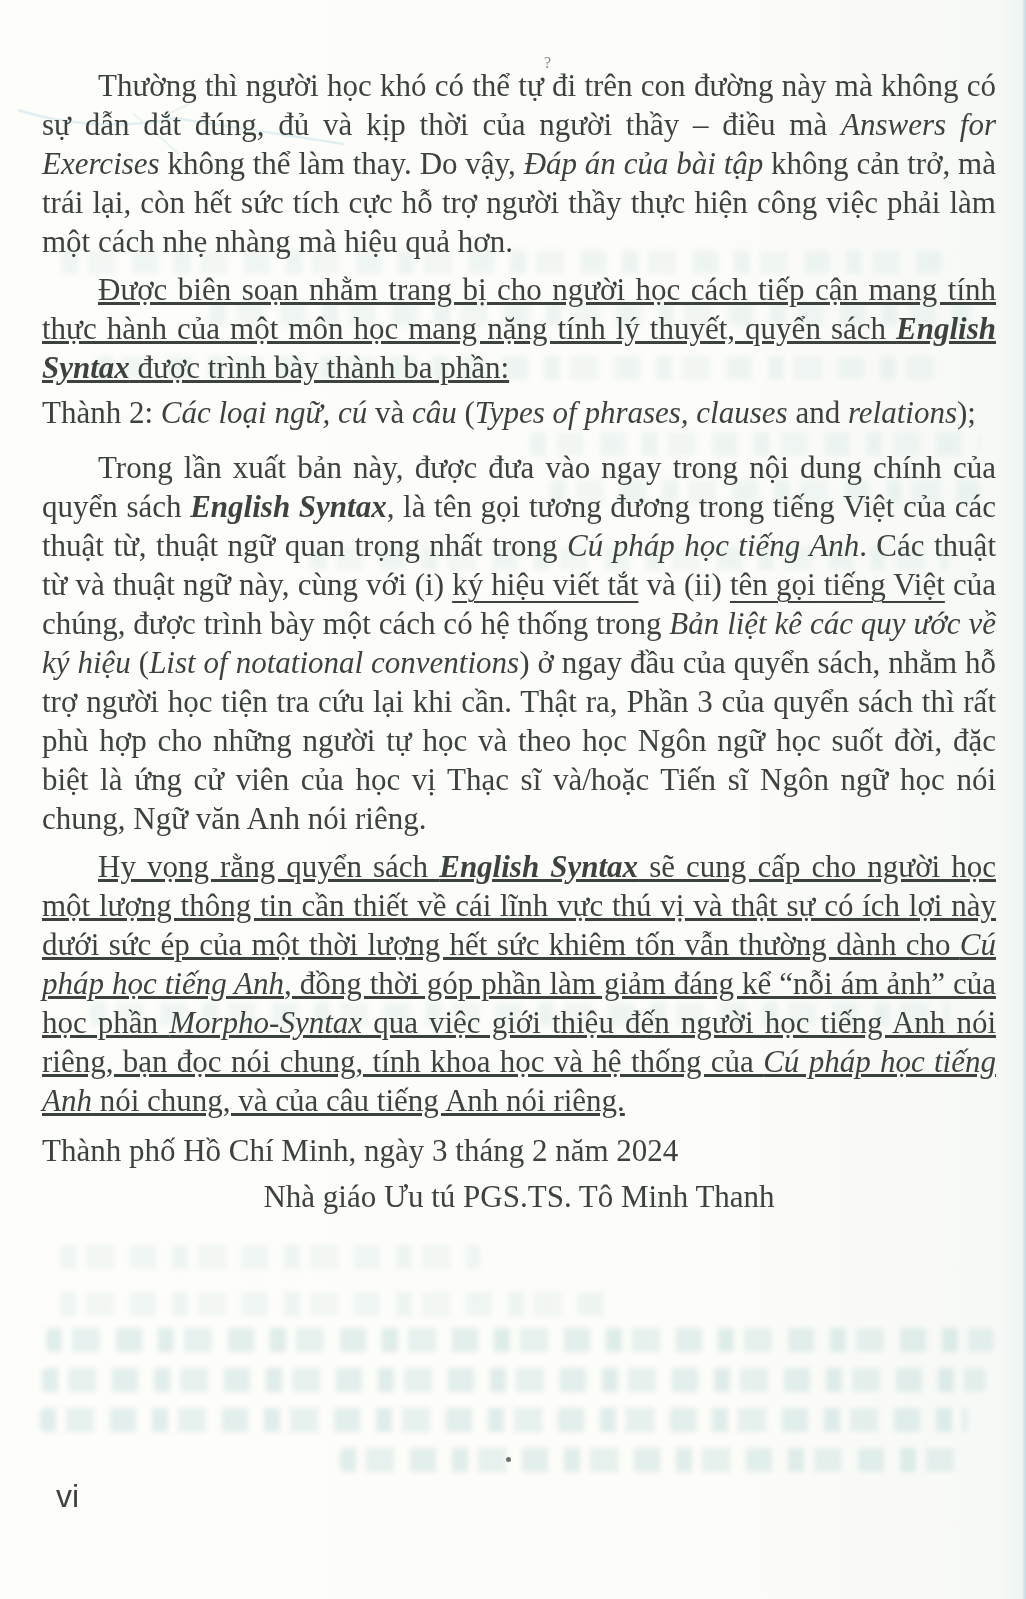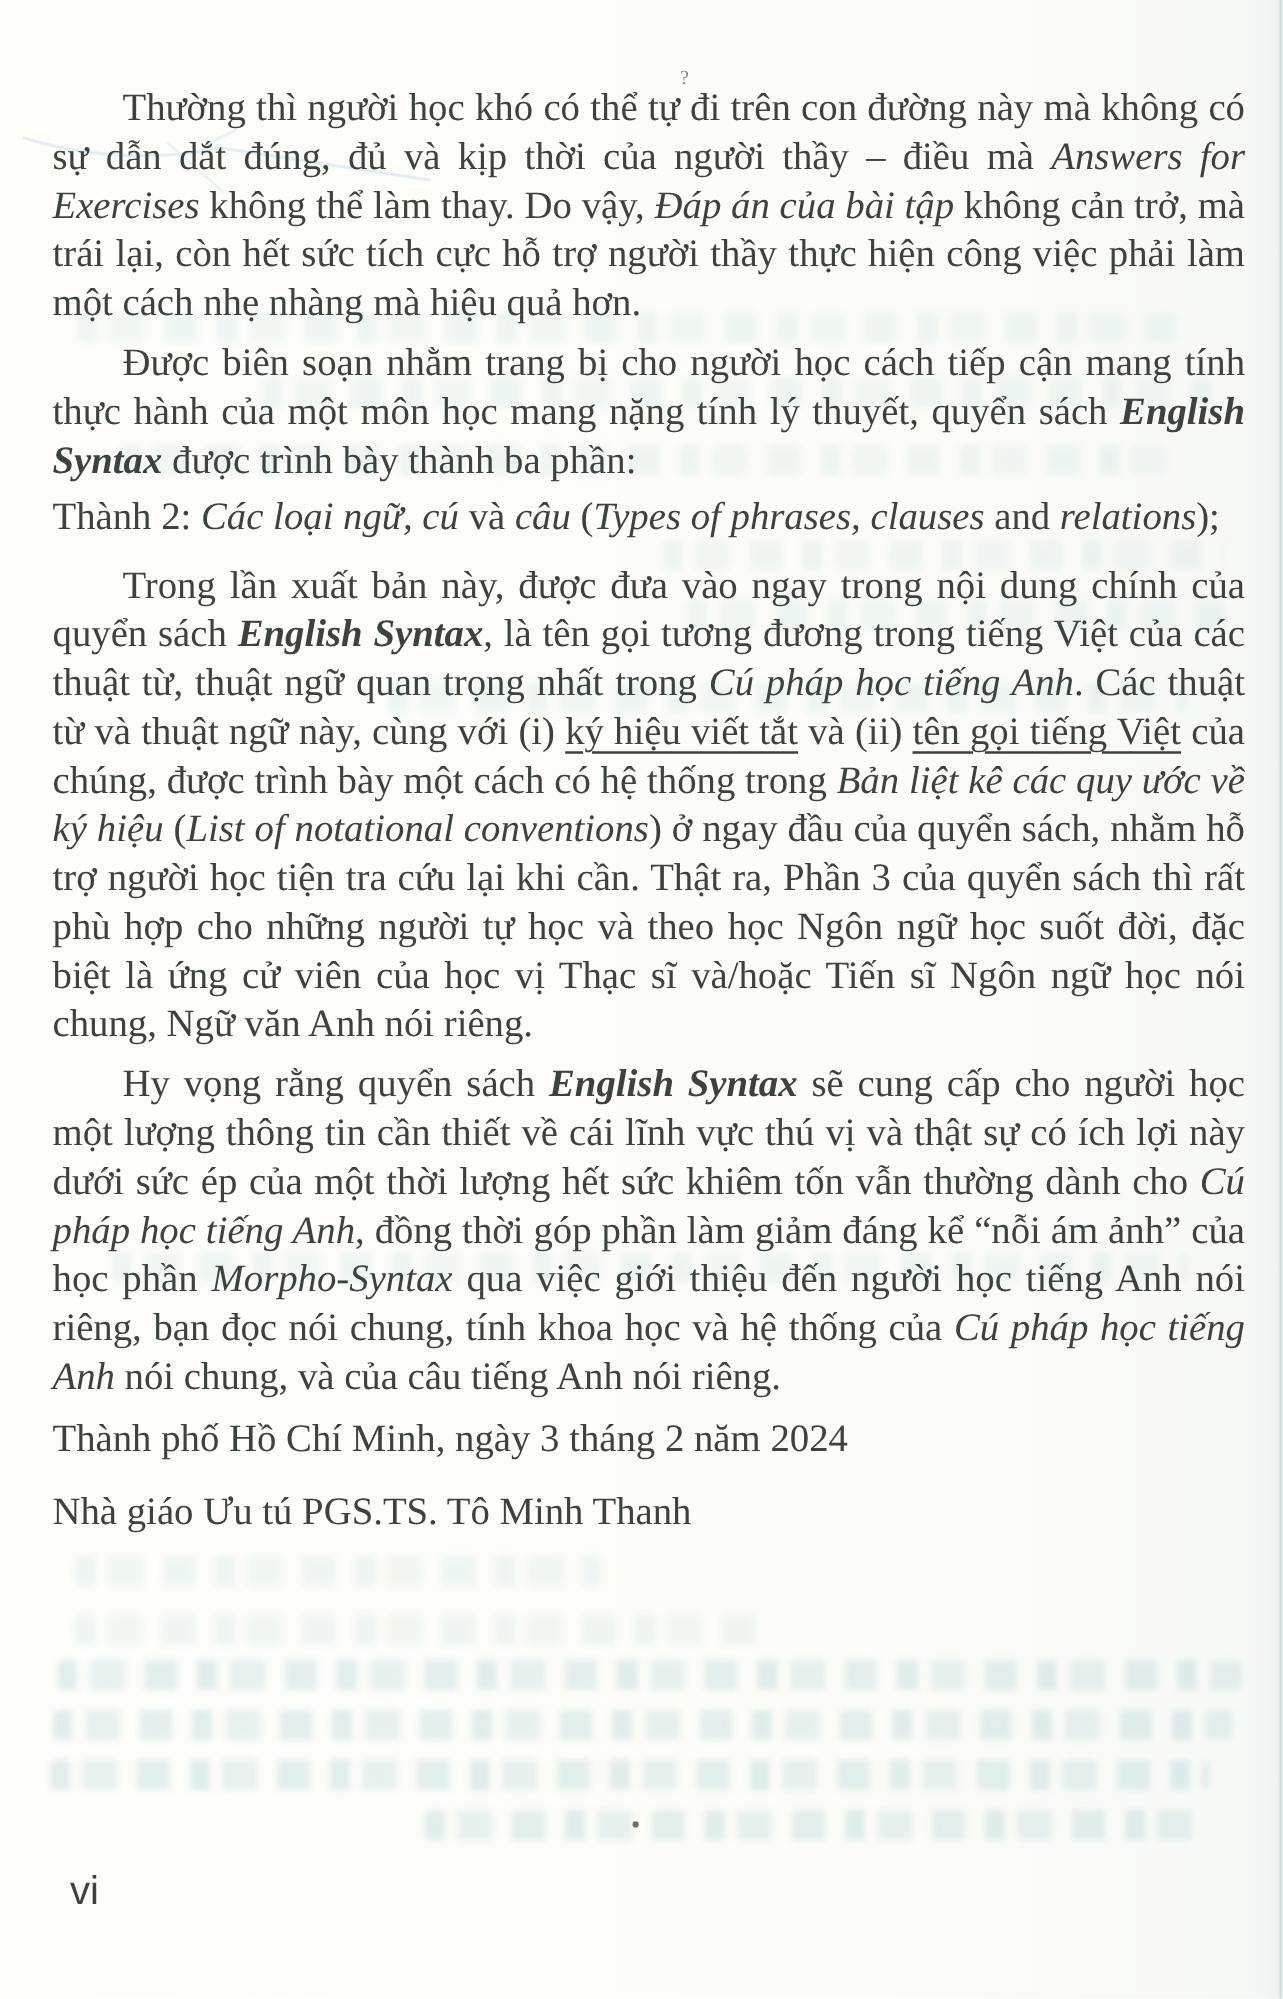--- a/index.html
+++ b/index.html
@@ -48,35 +48,35 @@
   }
   
   .text-flow{
     position:absolute;left:42px;top:66px;width:954px;
     font-size:31px;line-height:39px;
     text-align:justify;
     z-index:2;
   }
   .para{margin:0;}
   .p-body{text-indent:56px;}
-  .p-body + .p-body{margin-top:9px;}
+  .p-body + .p-body{margin-top:9px;text-decoration:underline;}
   .p-intro{margin-top:10px;}
   .p-list{text-indent:0;margin-top:3px;line-height:46px;}
   .p-list-first{margin-top:8px;}
   .p-after-list{margin-top:12px;}
   .p-date{text-indent:0;margin-top:8px;line-height:46px;}
-  .p-sig{text-align:left;text-indent:0;margin-top:12px;line-height:46px;}
+  .p-sig{text-align:center;text-indent:0;margin-top:0;line-height:46px;}
   .s-r{font-style:normal;}
   .s-i{font-style:italic;}
   .s-bi{font-style:italic;font-weight:bold;}
   .s-u{text-decoration:underline;text-underline-offset:6px;text-decoration-thickness:2px;}
   .page-number{
     position:absolute;left:56px;top:1478px;
     font-family:"Liberation Sans", sans-serif;
-    font-size:32px;color:#3e433e;z-index:2;margin-top:16px;
+    font-size:32px;color:#3e433e;z-index:2;
   }
 </style>
 </head>
 <body>
 
 <div class="page" style="--ink: #3c423c;">
 
   <svg class="scratch" viewBox="0 0 330 70">
     <path d="M4 18 C 80 42, 150 30, 160 26 L 330 52" stroke="#bfe0ea" stroke-width="2.5" fill="none"></path>
     <path d="M120 22 L 165 62" stroke="#cfe7ee" stroke-width="2" fill="none"></path>

